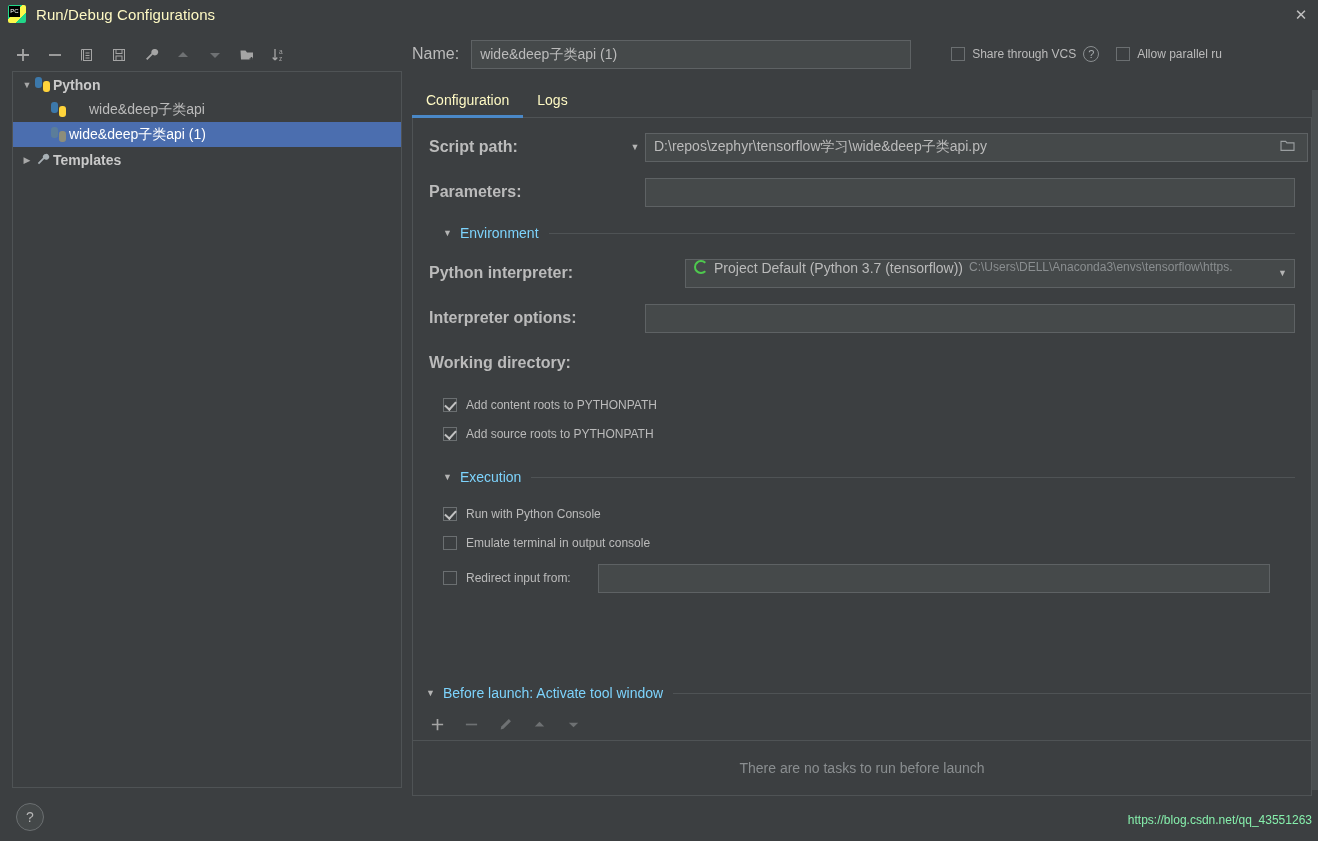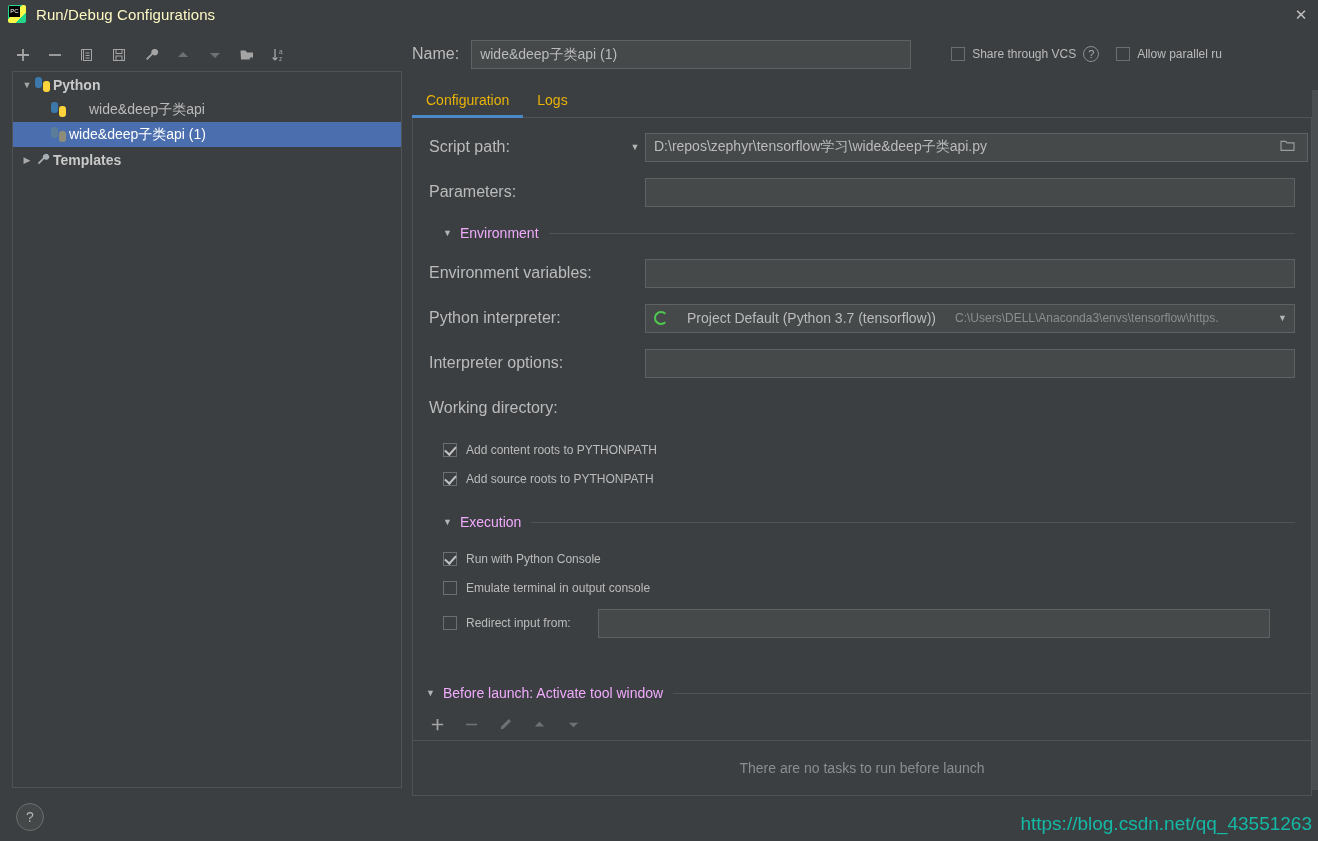--- a/index.html
+++ b/index.html
@@ -149,41 +149,41 @@
   }
 
   
   .tabs {
     display: flex; align-items: flex-end;
     height: 36px; margin-top: 12px;
     border-bottom: 1px solid #4f5355;
     position: relative;
   }
   .tab {
-    font-size: 14px; color: #eab308;
+    font-size: 14px; color: #fef9c3;
     padding: 0 14px 9px 14px;
     cursor: pointer; position: relative;
   }
   .tab.active::after {
     content: "";
     position: absolute; left: 0; right: 0; bottom: -1px;
     height: 3px; background: #4a88c7;
   }
 
   
   .config-body {
     position: relative;
     border: 1px solid #4f5355;
     border-top: none;
     height: 662px;
     padding: 14px 16px 0 16px;
     overflow: hidden;
   }
   .frow { display: flex; align-items: center; height: 30px; margin-bottom: 15px; }
-  .frow .lbl { width: 196px; flex: none; }
+  .frow .lbl { width: 196px; flex: none; font-weight: bold; }
   .field {
     position: relative;
     flex: 1;
     height: 29px;
     background: #45494a;
     border: 1px solid #5e6264;
     display: flex; align-items: center;
     padding: 0 8px;
     font-size: 14px; color: #bbbbbb;
     white-space: nowrap; overflow: hidden;
@@ -200,36 +200,37 @@
     color: #b4b4b4; font-size: 9px; cursor: pointer;
   }
   .folder-ico { color: #9a9ea0; cursor: pointer; }
 
   
   .section {
     display: flex; align-items: center;
     height: 22px; margin: 6px 0 14px 14px;
   }
   .section .caret { color: #b4b4b4; font-size: 9px; margin-right: 8px; }
-  .section .stitle { font-size: 14px; color: #f0abfc; white-space: nowrap; }
+  .section .stitle { font-size: 14px; color: #7dd3fc; white-space: nowrap; }
   .section .rule { flex: 1; height: 1px; background: #4f5355; margin-left: 10px; }
 
   .cbrow {
     display: flex; align-items: center; gap: 9px;
     height: 24px; margin-left: 14px; margin-bottom: 5px;
   }
   .cbrow .field { margin-left: 10px; }
 
   .interp-field {
     position: relative; flex: 1; height: 29px;
     background: #45494a; border: 1px solid #5e6264;
-    display: flex; align-items: center; gap: 19px;
+    display: flex; gap: 6px;
     padding: 0 26px 0 8px;
     font-size: 14px; overflow: hidden; white-space: nowrap;
     cursor: pointer;
+    margin-left: 40px;
   }
   .green-ring {
     width: 14px; height: 14px; border-radius: 50%;
     border: 2px solid #4ec94e; flex: none;
     border-right-color: transparent;
   }
   .interp-sub { color: #8a8e90; font-size: 12px; }
   .interp-caret {
     position: absolute; right: 7px; top: 0; bottom: 0;
     display: flex; align-items: center; color: #b4b4b4; font-size: 9px;
@@ -269,22 +270,22 @@
   .btn.primary { background: #4a6da7; border-color: #4a6da7; color: #ffffff; }
   .help-btn {
     position: absolute; left: 16px; bottom: 10px;
     width: 28px; height: 28px; border-radius: 50%;
     border: 1px solid #6b6f71; background: #444849;
     color: #b5b5b5; font-size: 14px;
     display: flex; align-items: center; justify-content: center;
     cursor: pointer;
   }
   .watermark {
-    position: absolute; right: 6px; bottom: 6px;
-    font-size: 19px; color: #14b8a6;
+    position: absolute; right: 6px; bottom: 14px;
+    font-size: 12px; color: #86efac;
     white-space: nowrap;
     pointer-events: none;
     font-family: "Liberation Sans", sans-serif;
   }
   .scroll-edge {
     position: absolute; right: 0; top: 90px;
     width: 6px; height: 700px;
     background: #4a4e50;
   }
 </style>
@@ -427,25 +428,20 @@
         <span class="drop-caret" style="visibility:hidden;">▼</span>
         <div class="field"></div>
       </div>
 
       <div class="section">
         <span class="caret">▼</span>
         <span class="stitle">Environment</span>
         <span class="rule"></span>
       </div>
 
-      <div class="frow">
-        <span class="lbl">Environment variables:</span>
-        <span class="drop-caret" style="visibility:hidden;">▼</span>
-        <div class="field"></div>
-      </div>
 
       <div class="frow">
         <span class="lbl">Python interpreter:</span>
         <span class="drop-caret" style="visibility:hidden;">▼</span>
         <div class="interp-field">
           <span class="green-ring"></span>
           <span>Project Default (Python 3.7 (tensorflow))</span>
           <span class="interp-sub">C:\Users\DELL\Anaconda3\envs\tensorflow\https.</span>
           <span class="interp-caret">▼</span>
         </div>

